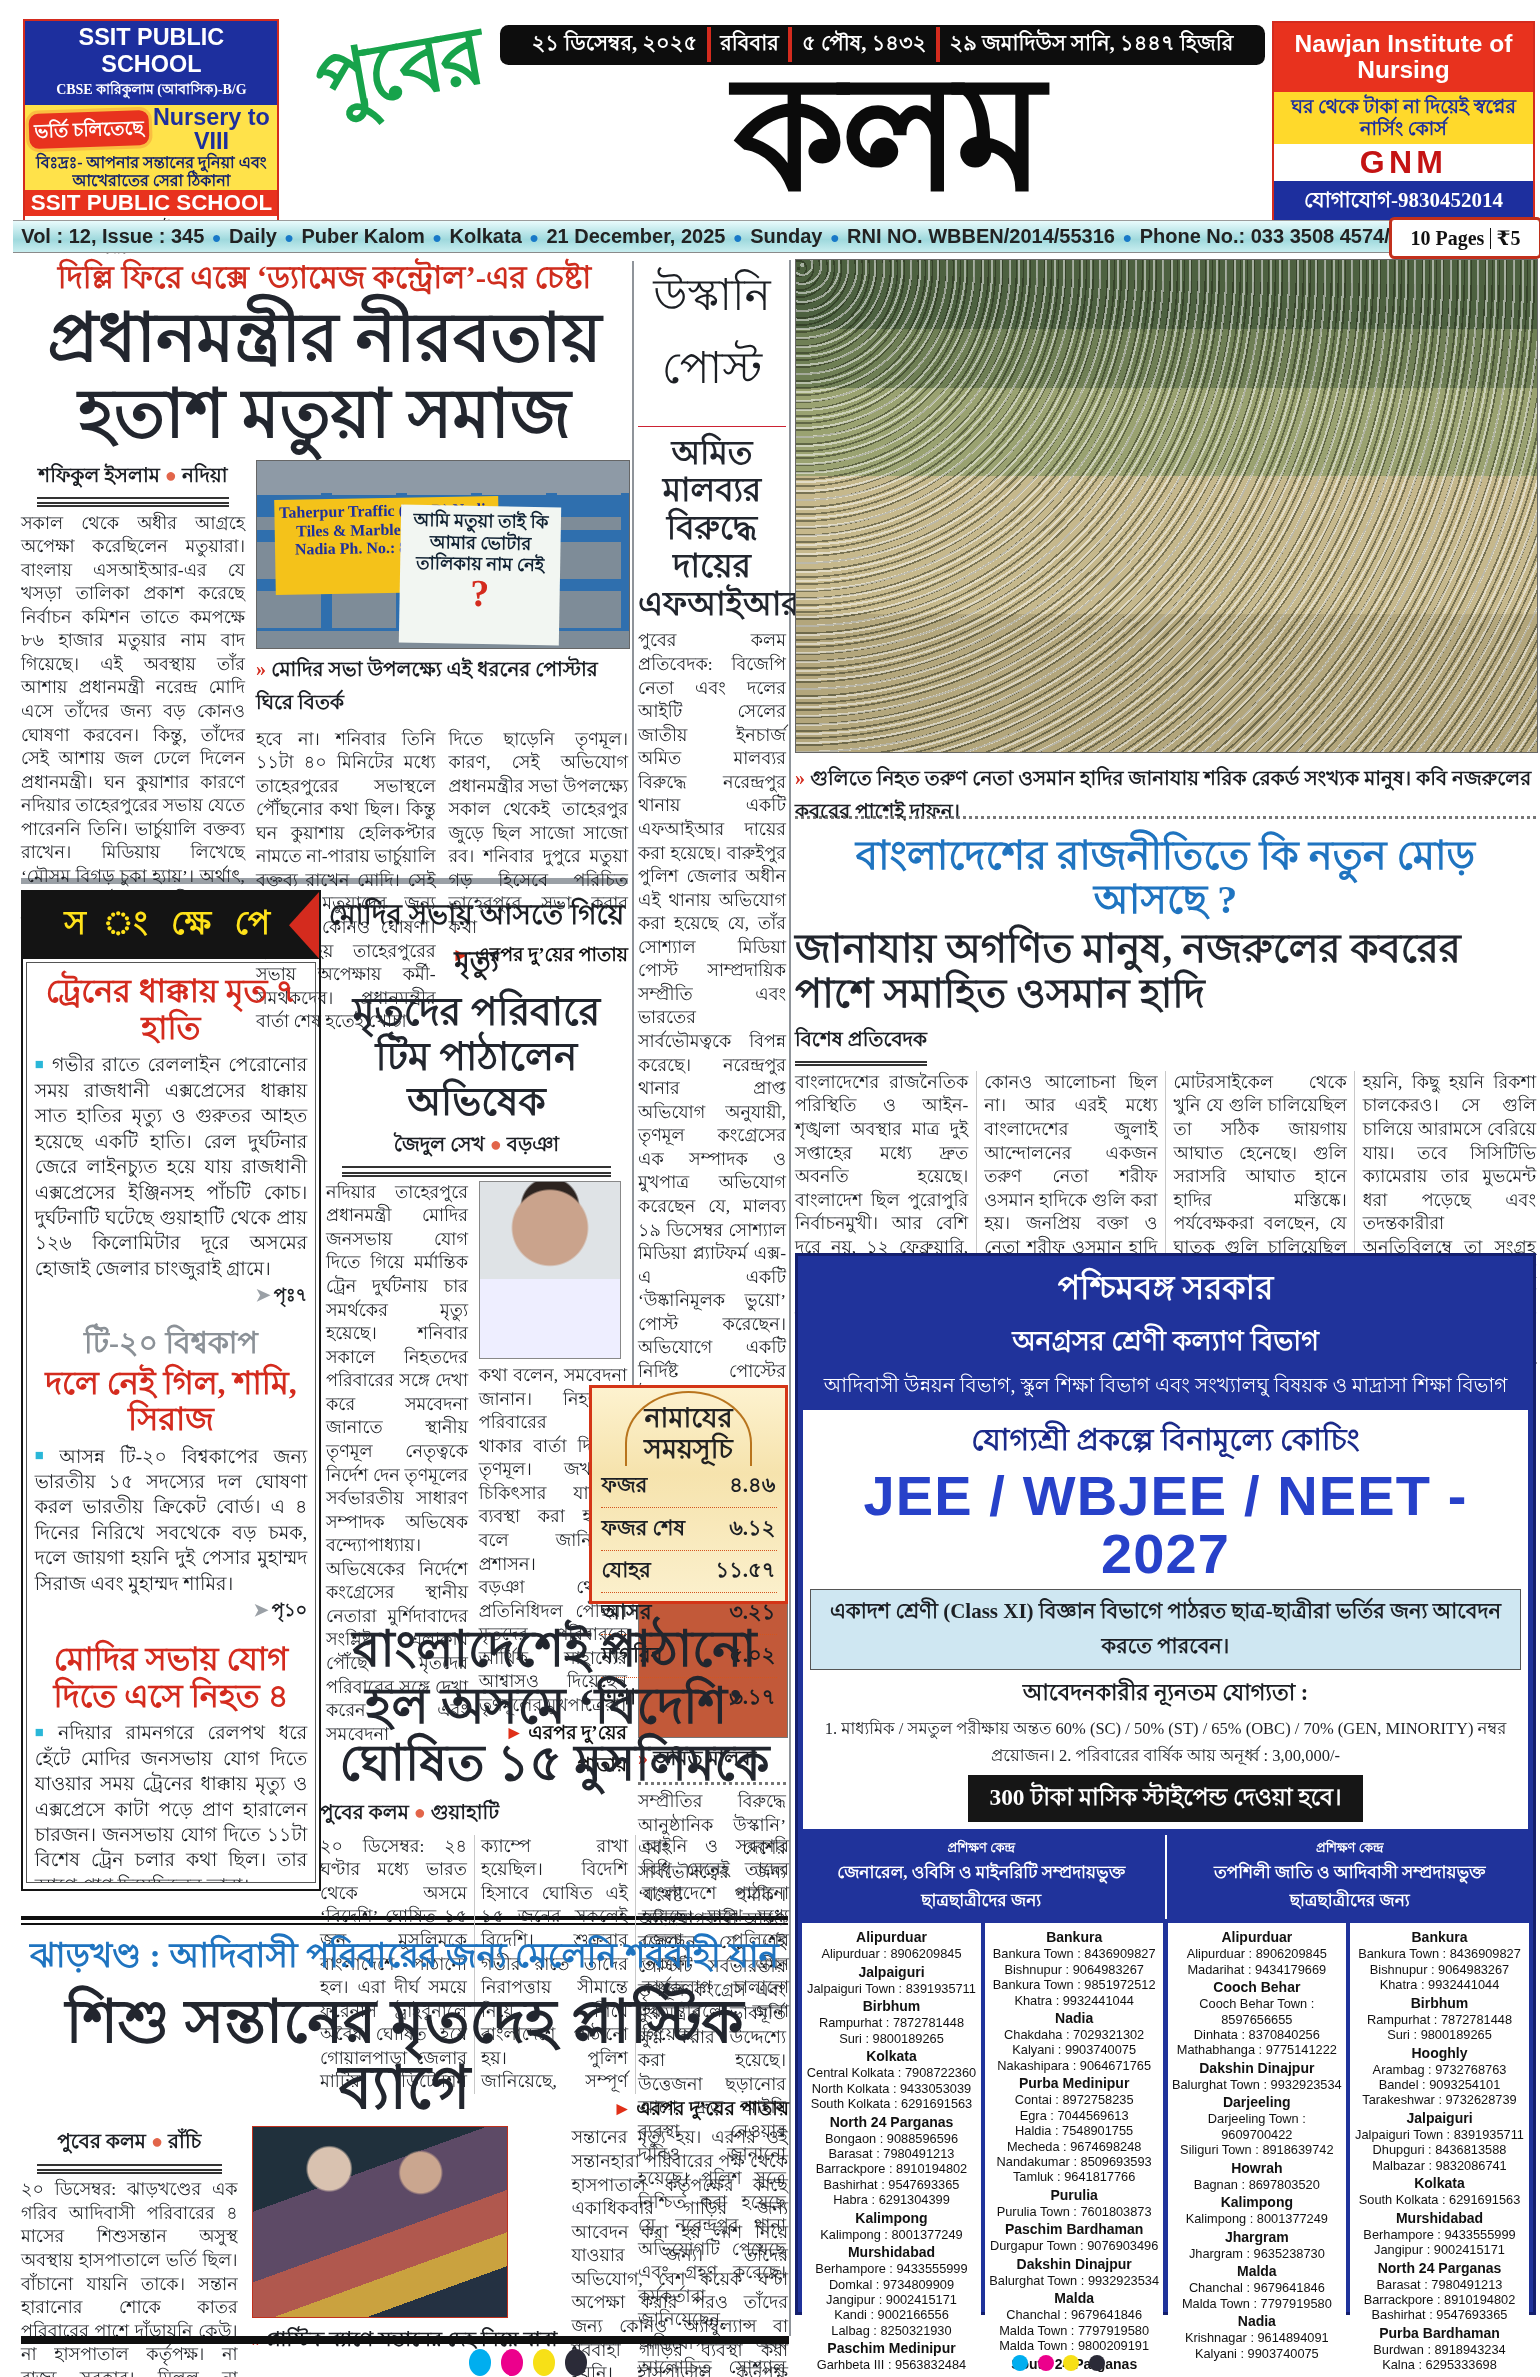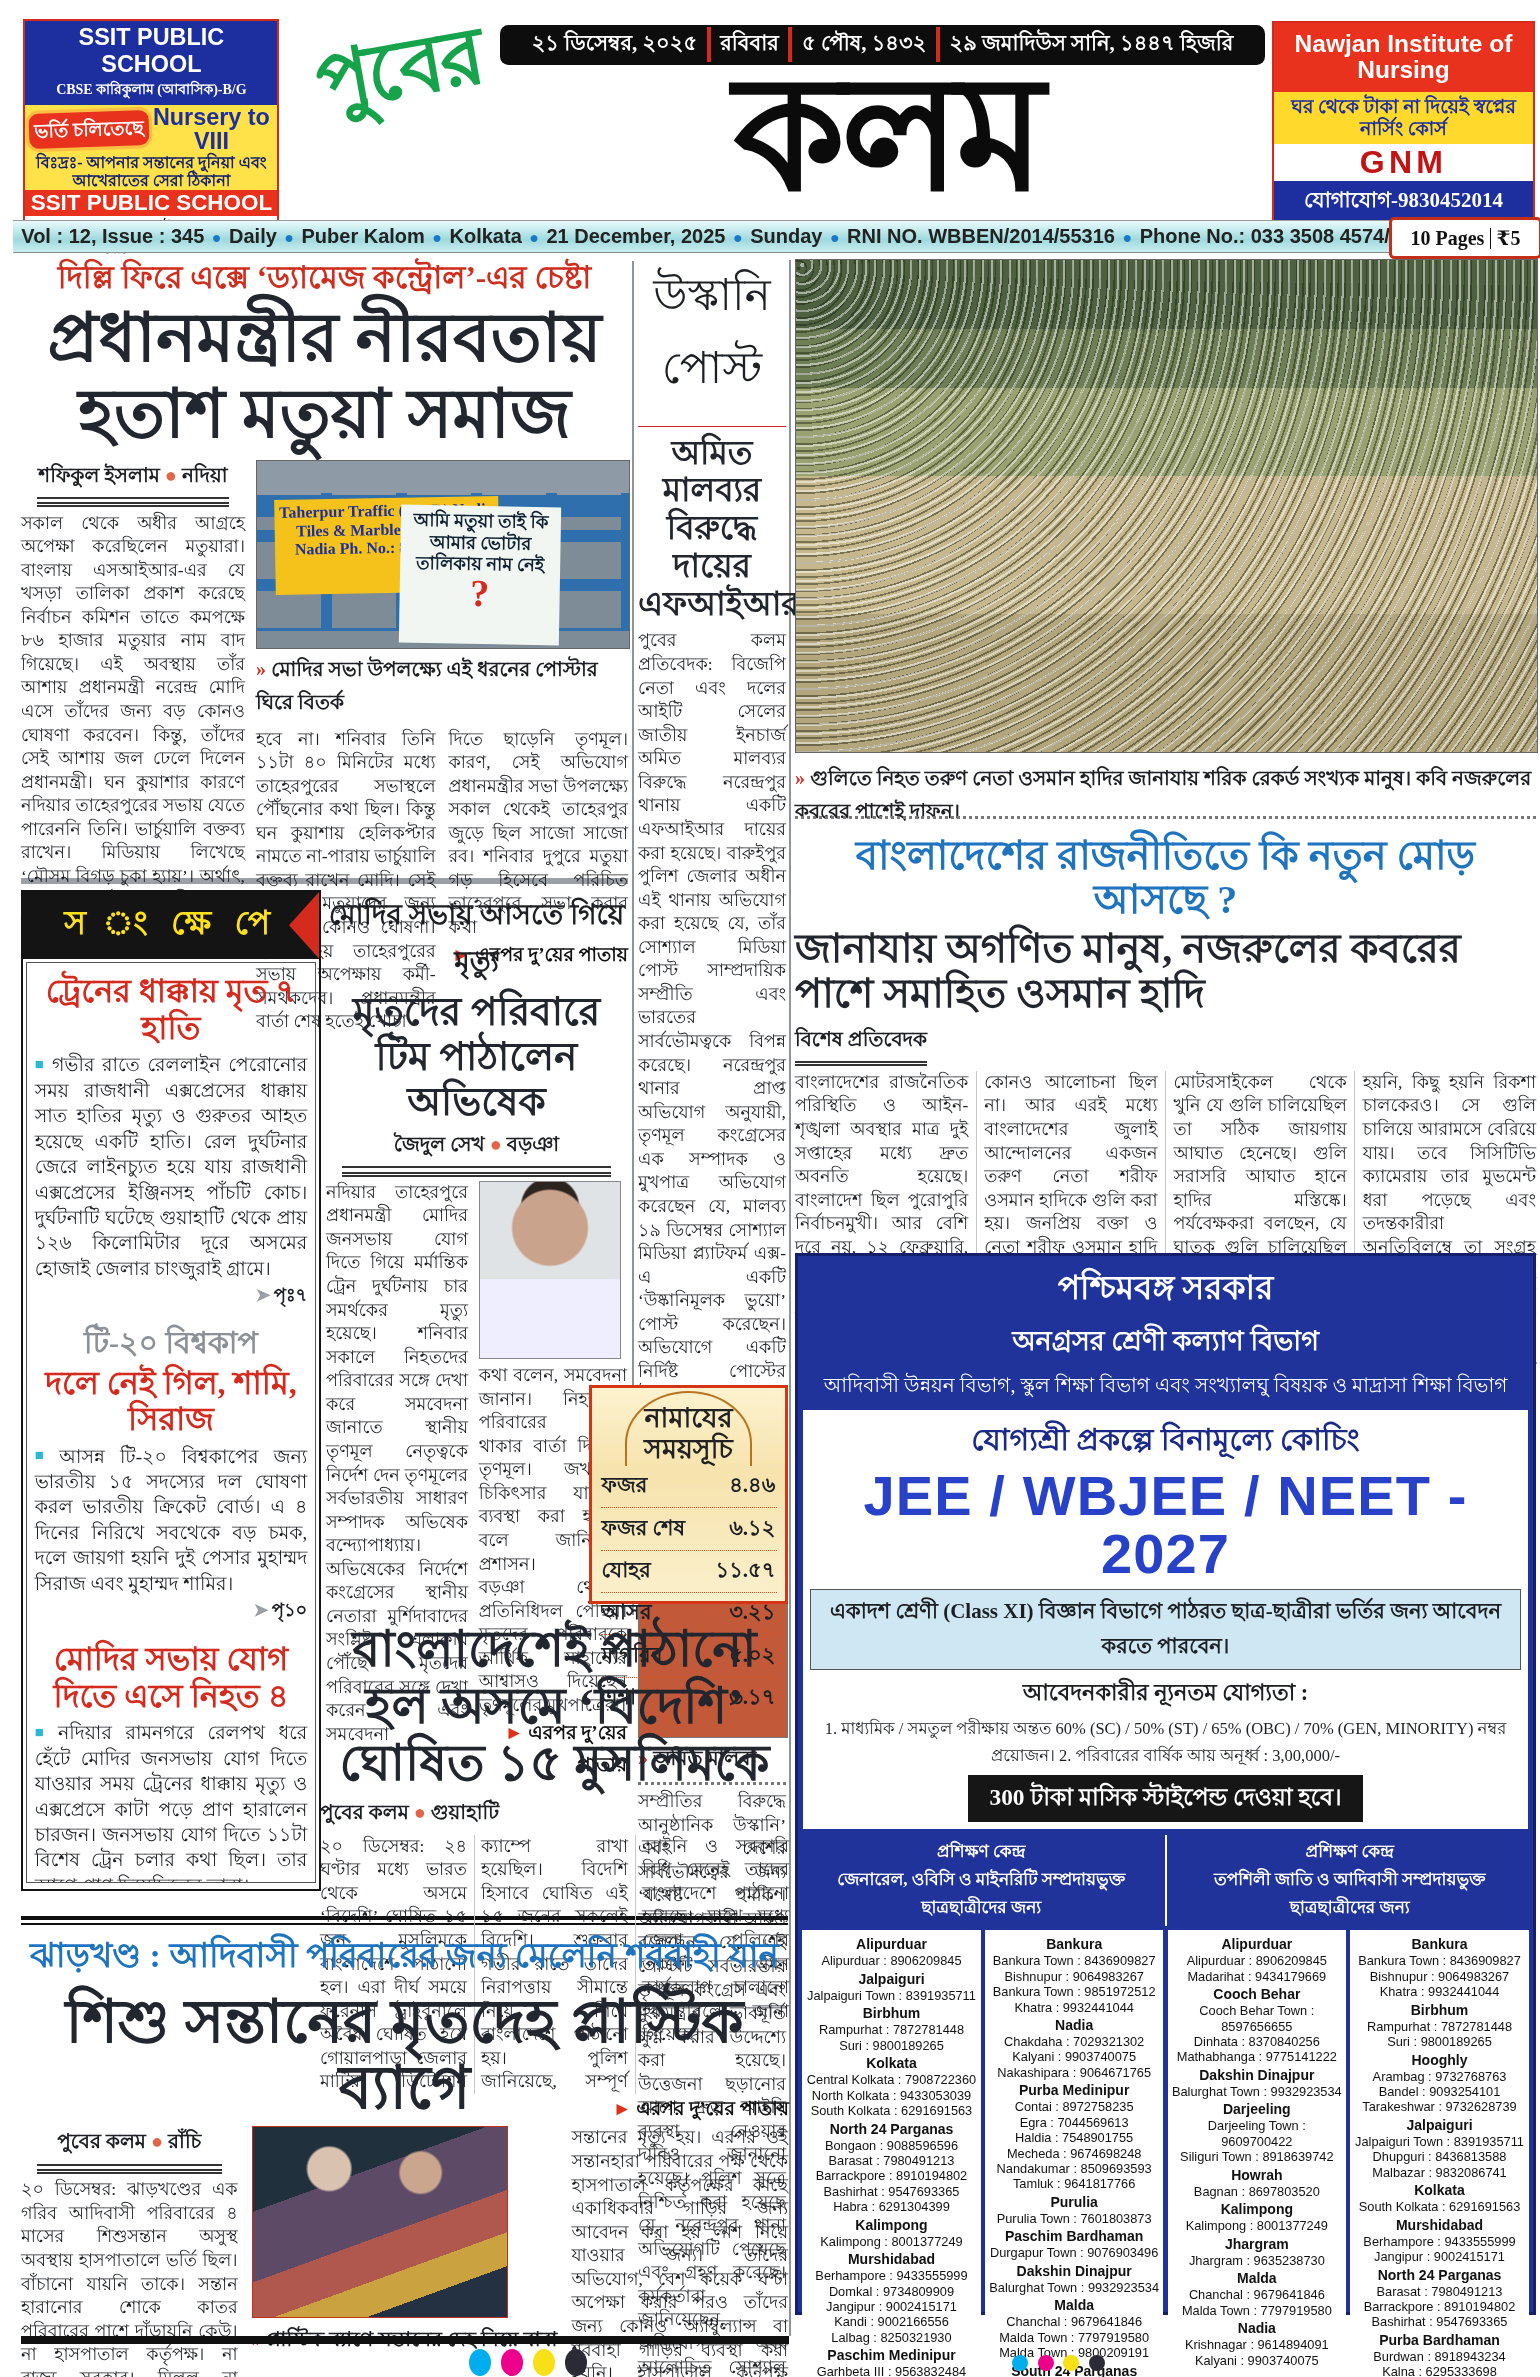--- a/index.html
+++ b/index.html
@@ -148,21 +148,21 @@
   .jee .panel{background:#fff;margin:7.5px 5.3px 0;padding:5.3px 4.3px 6.4px;text-align:center;}
   .jee .scheme{color:#1b2a8a;font-weight:bold;font-size:30px;}
   .jee .exam{color:#2741c9;font-weight:bold;font-size:56px;font-family:"Liberation Sans",sans-serif;letter-spacing:1.1px;line-height:1.05;}
   .jee .band{background:#cfe7f2;border:1.6px solid #555;font-weight:bold;font-size:21px;margin:5.3px 2.1px;padding:4.3px 2.1px;}
   .jee .qual{font-weight:bold;font-size:22.4px;margin-top:3.2px;}
   .jee .qline{font-size:16.5px;margin-top:3.2px;}
   .jee .stip{background:#161616;color:#fff;font-weight:bold;font-size:23.4px;display:inline-block;padding:4.3px 21px;margin-top:5.3px;}
   .jee .thead{display:flex;color:#fff;text-align:center;font-weight:bold;margin-top:6.4px;}
   .jee .thead > div{flex:1;padding:3.2px 4.3px;}
   .jee .thead > div + div{border-left:2.1px solid #fff;}
-  .jee .thead .a{font-size:17px;}
+  .jee .thead .a{font-size:13px;}
   .jee .thead .b{font-size:17px;}
   .jee .tbody{display:flex;gap:4.3px;padding:4.3px;}
   .jee .tcol{flex:1;background:#fff;color:#111;height:539px;overflow:hidden;padding:4.3px 3.2px;text-align:center;
       font-family:"Liberation Sans",sans-serif;}
   .jee .li{font-size:12.8px;line-height:15.4px;}
   .jee .li-hd{font-size:14px;line-height:17px;font-weight:bold;margin-top:2.1px;}
   
   .dots{display:flex;gap:9.6px;}
   .dots i{display:block;border-radius:50%;}
   .d1 i{width:22.4px;height:27px;}

